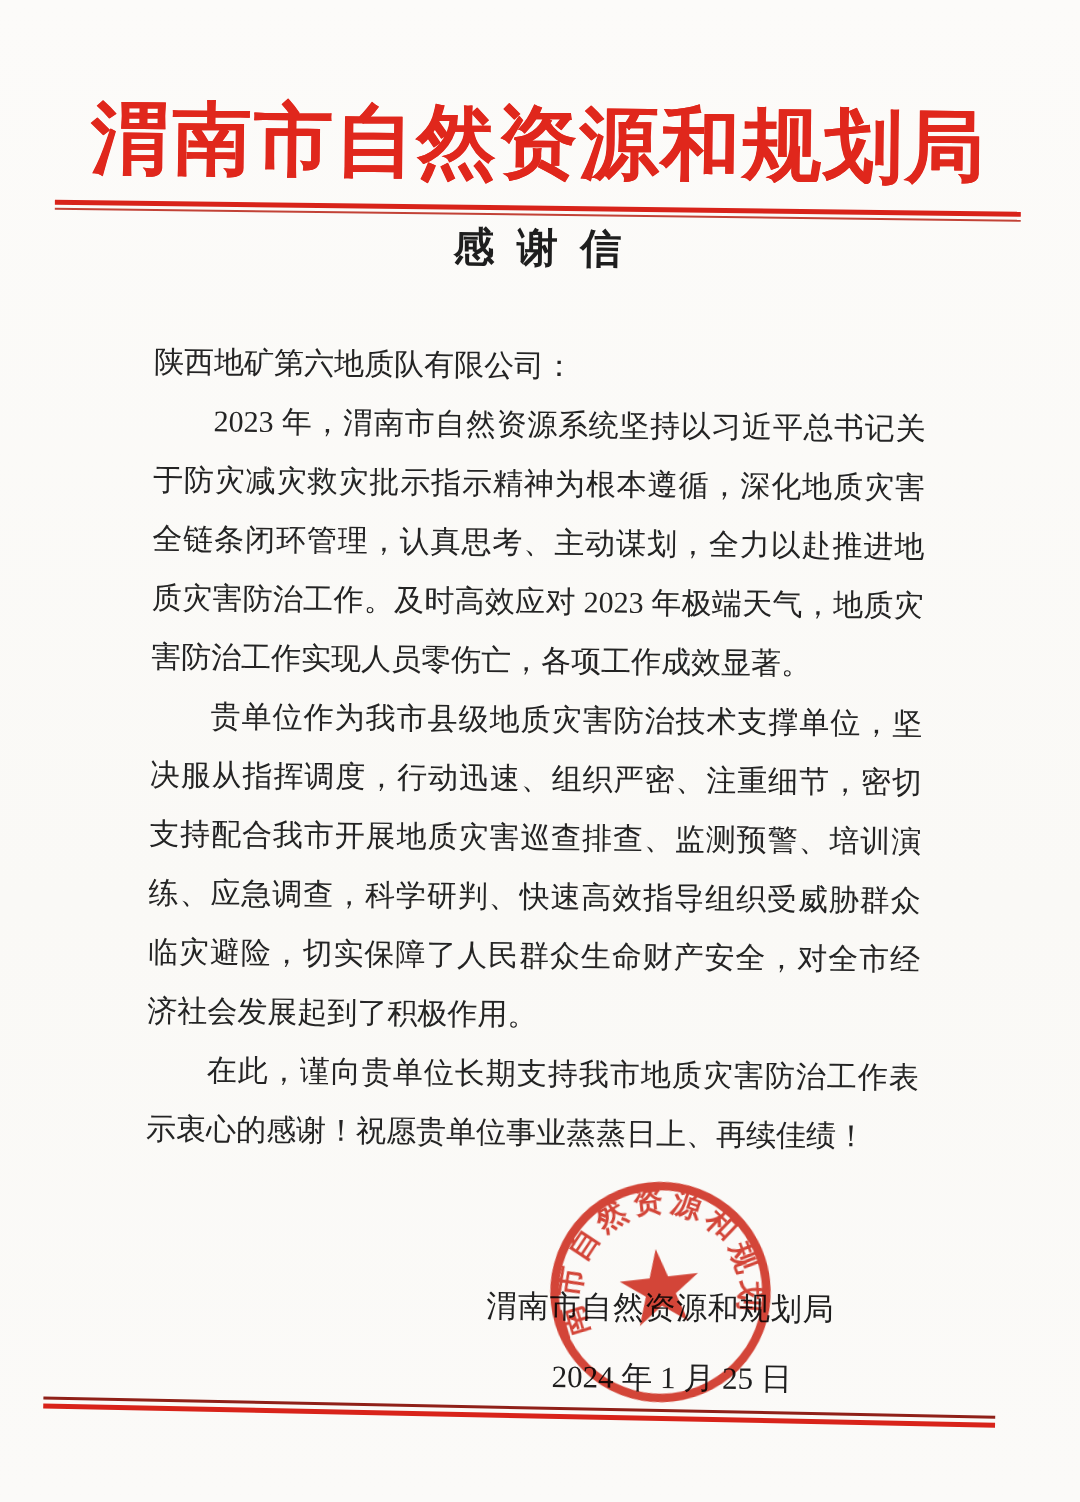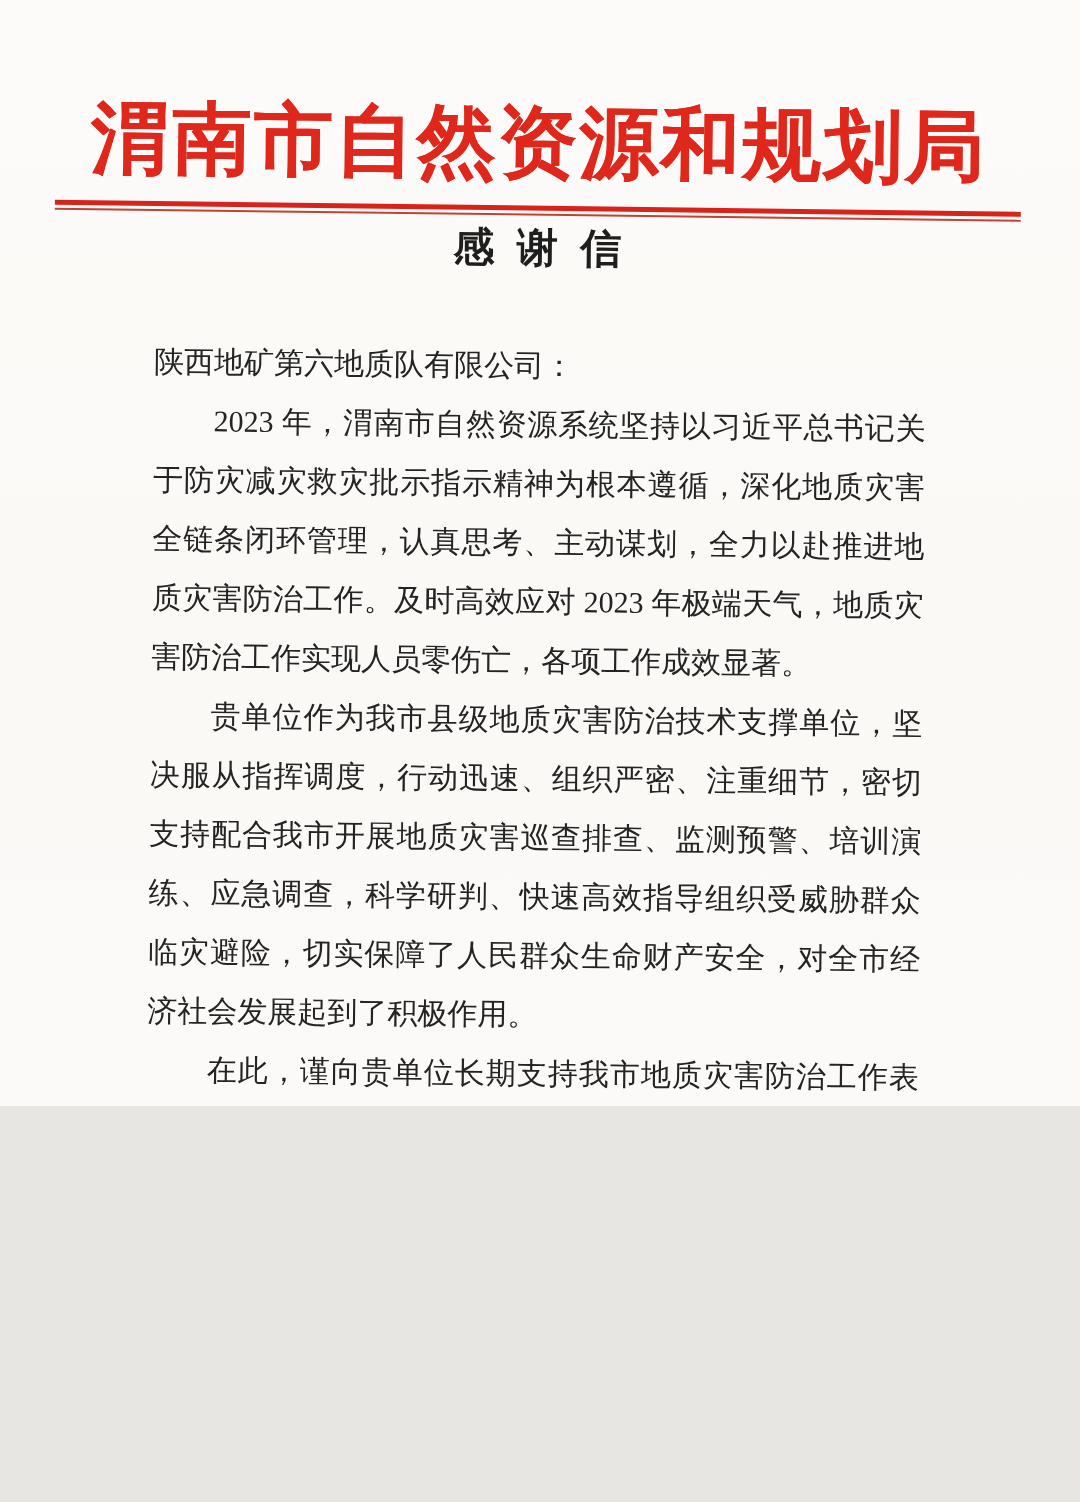--- a/index.html
+++ b/index.html
@@ -1,19 +1,19 @@
 <!DOCTYPE html>
 <html lang="zh"><head>
 <meta charset="utf-8">
 <title>感谢信</title>
 <style>
   html,body{margin:0;padding:0;background:#e8e6e2;}
   .page{
     position:relative;
-    width:1080px;height:1106px;
+    width:1080px;height:1502px;
     margin:0 auto;
     background:linear-gradient(180deg,#fcfbf9 0%,#faf9f6 60%,#fbfaf8 100%);
     overflow:hidden;
     font-family:"Liberation Serif","DejaVu Serif",serif;
     color:#262626;
   }
   
   .tilt{
     position:absolute;inset:0;
     transform:rotate(0.6deg);

